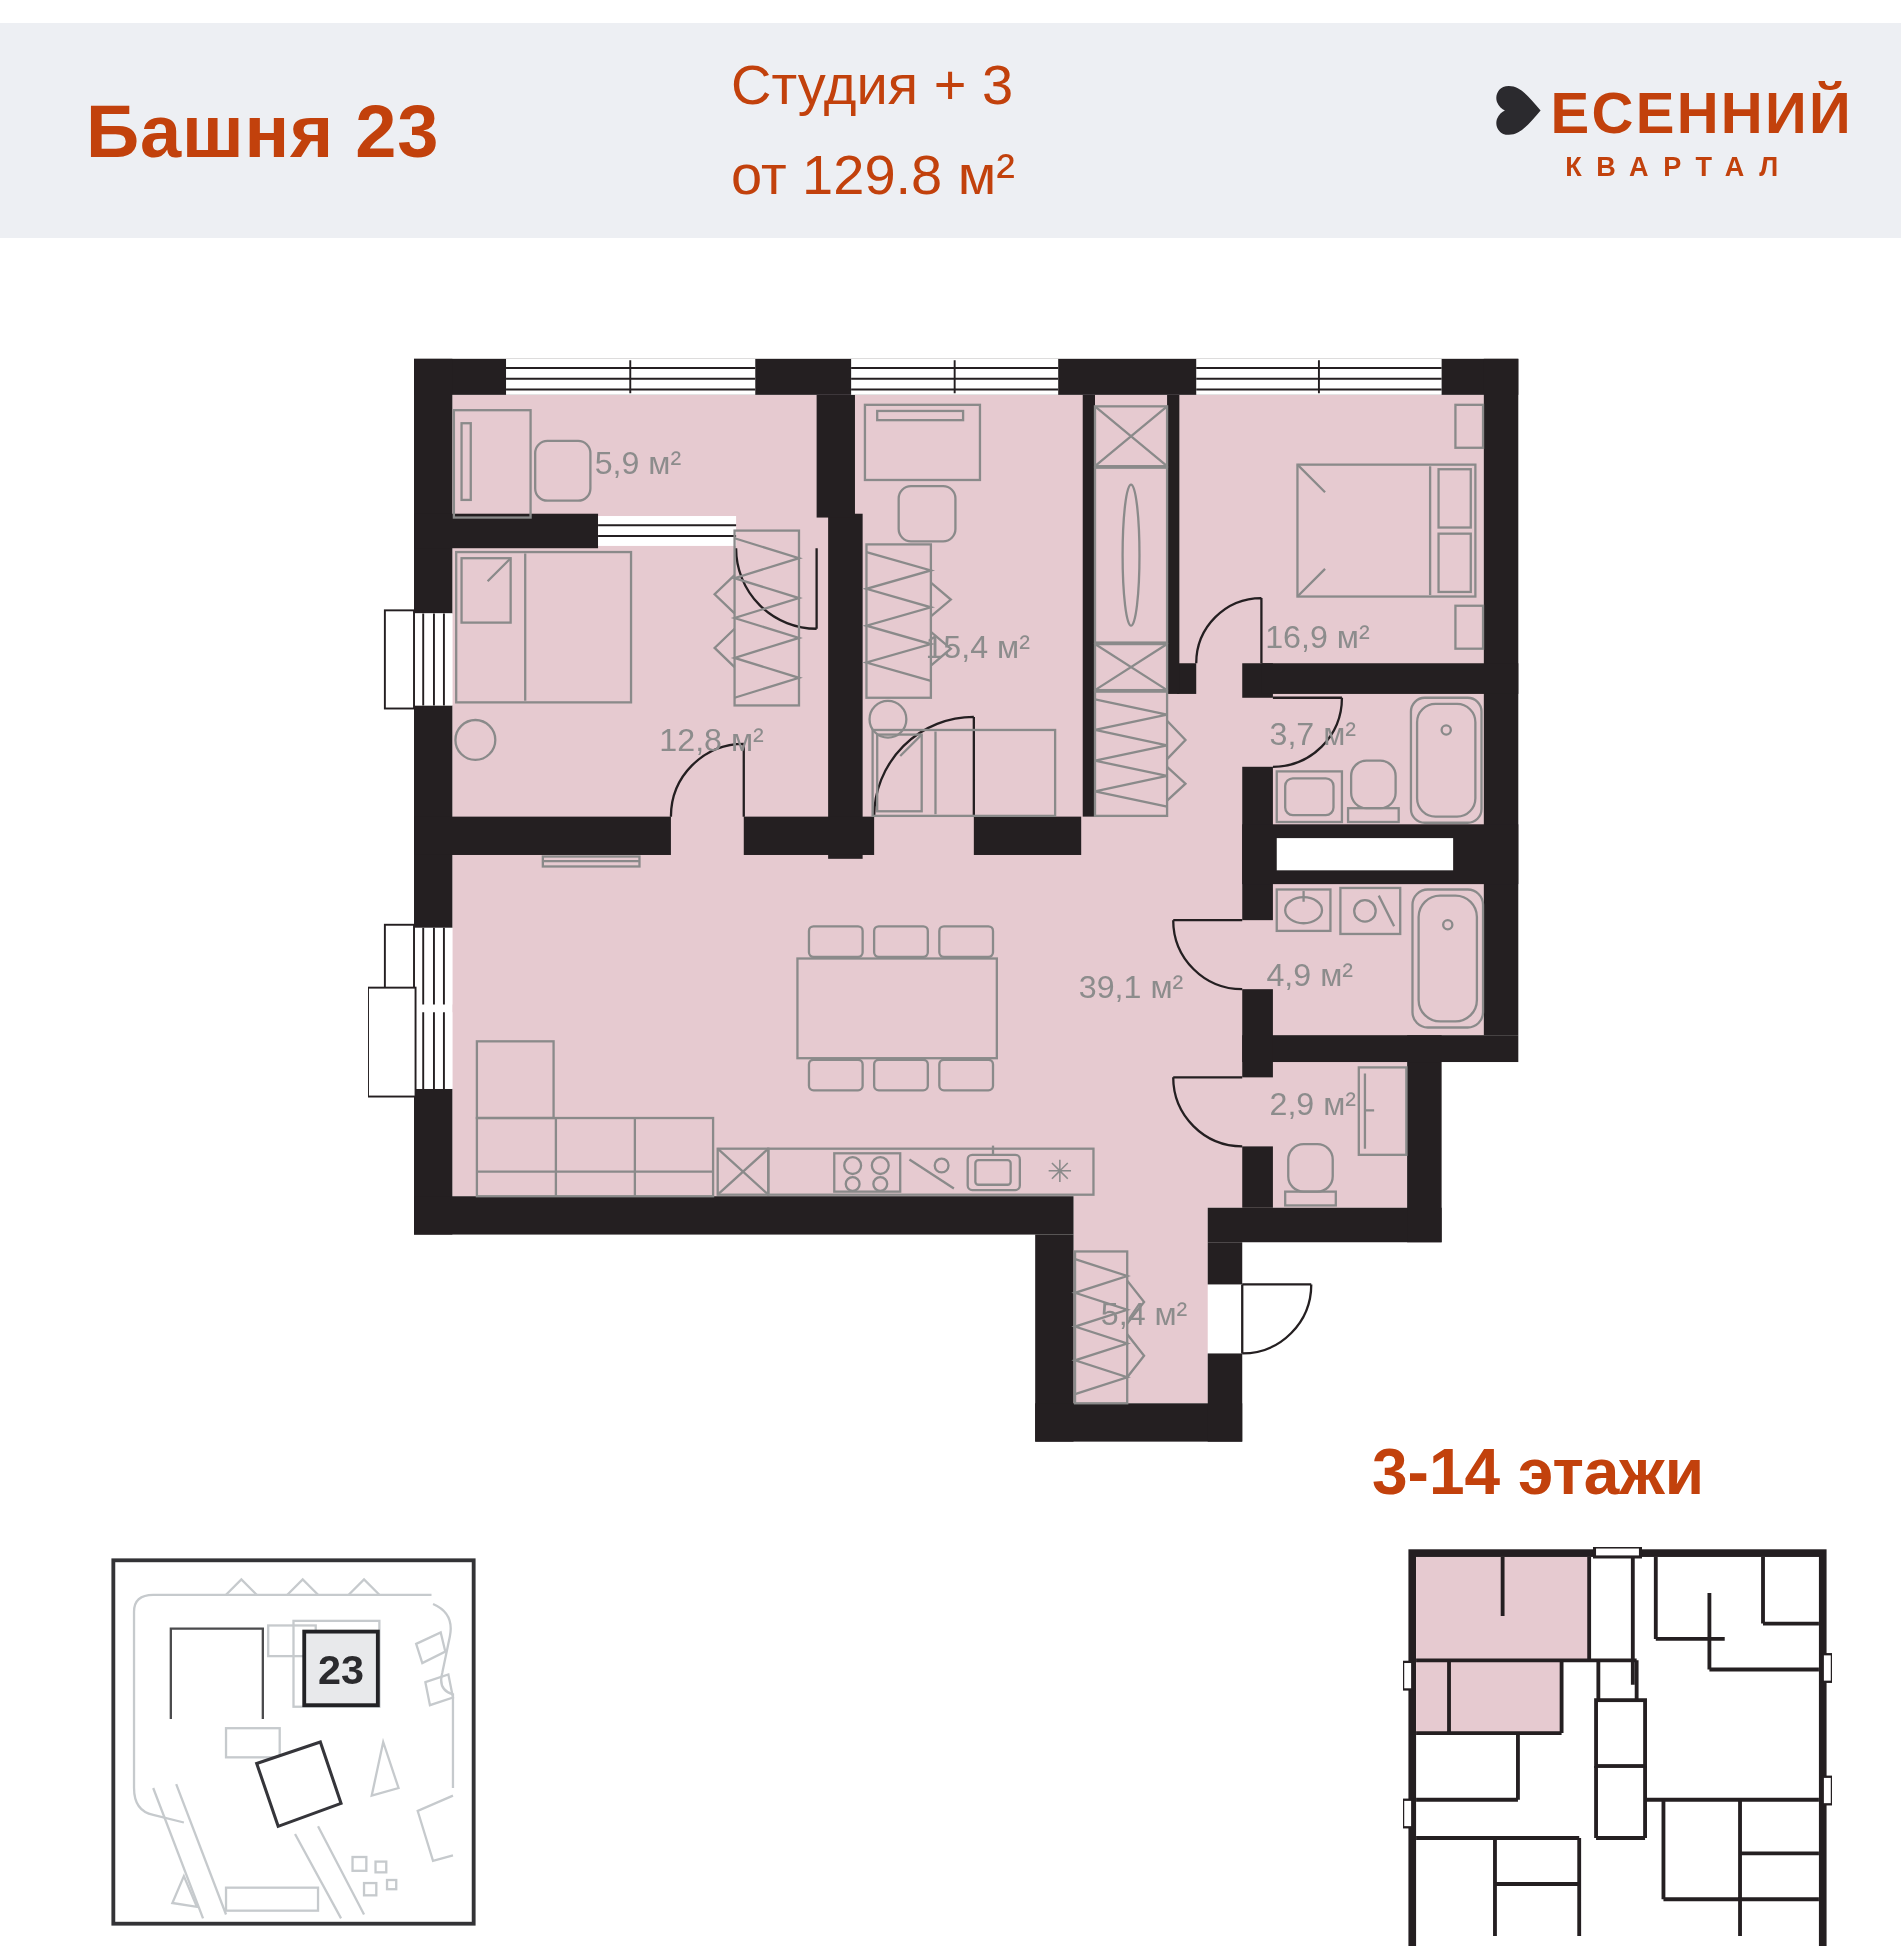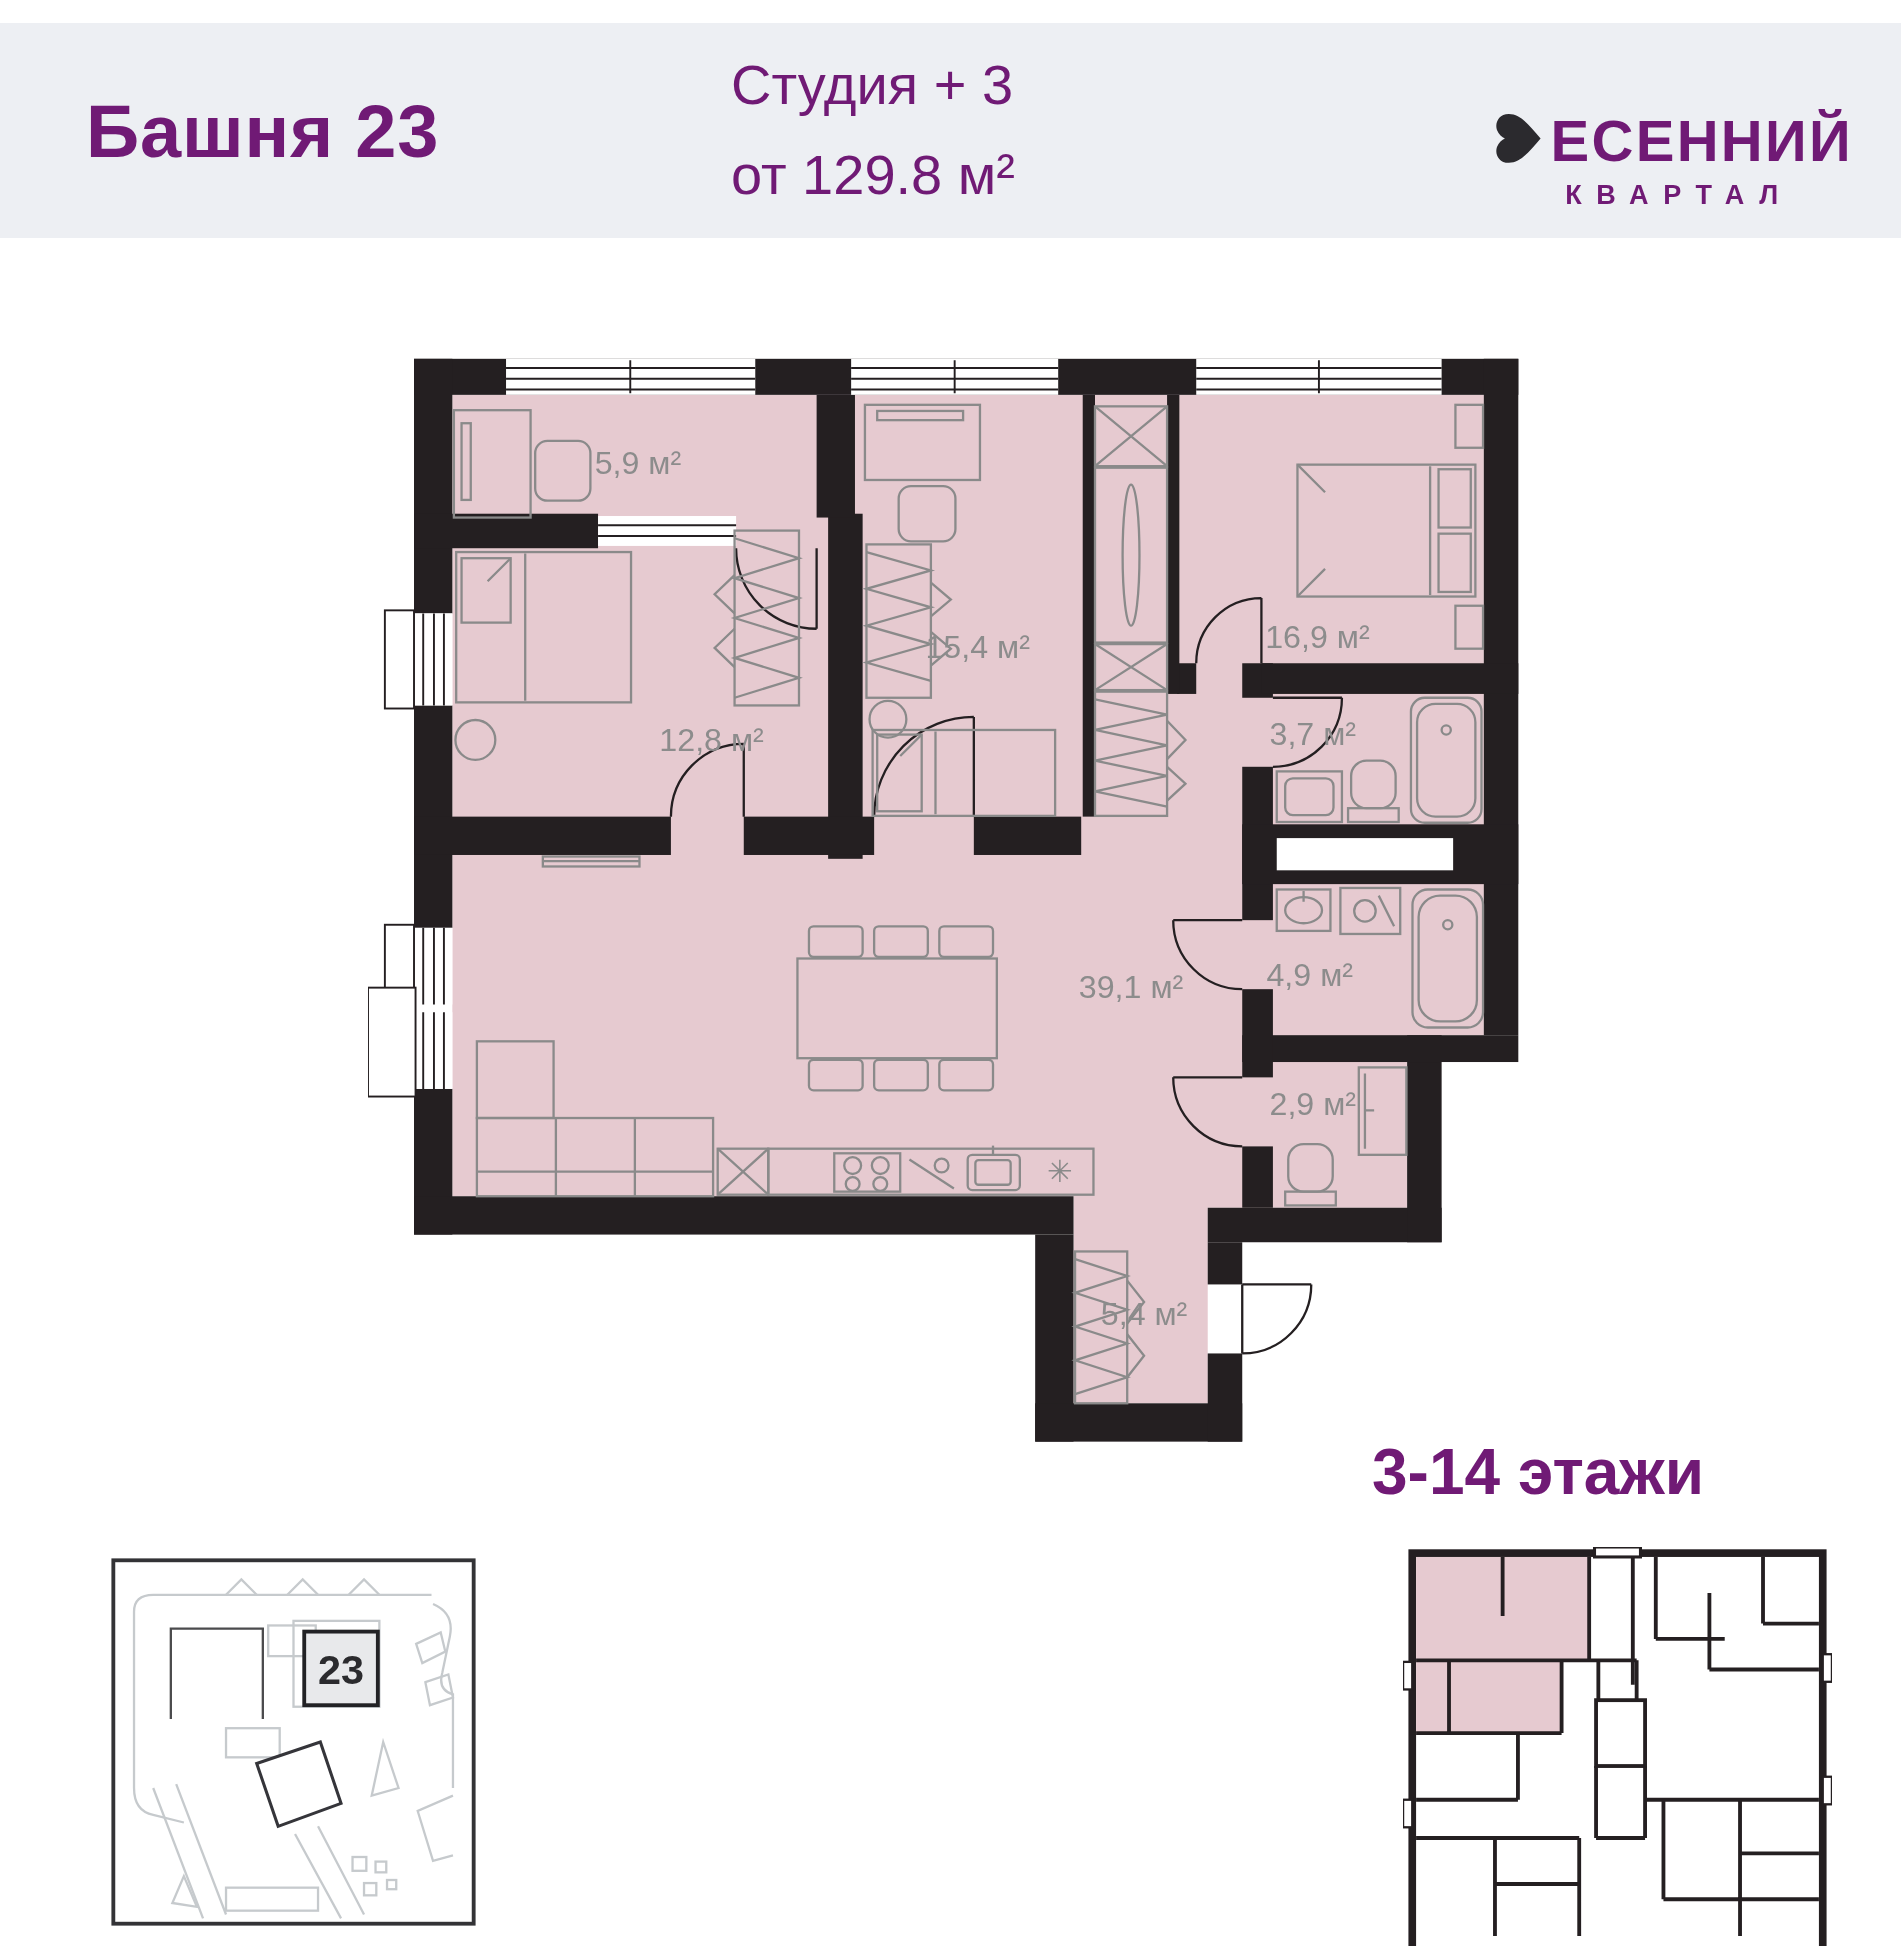--- a/index.html
+++ b/index.html
@@ -1,24 +1,24 @@
 <!DOCTYPE html>
 <html style="font-size:12.3px"><head>
 <meta charset="utf-8">
 <style>
   html,body{margin:0;padding:0;background:#ffffff;}
   .page{position:relative;width:1901px;height:1947px;overflow:hidden;background:#ffffff;
-        font-family:"Liberation Sans", sans-serif;color:#701a75;}
+        font-family:"Liberation Sans", sans-serif;color:#c2410c;}
   
   .band{position:absolute;left:0;top:23px;width:1901px;height:215px;background:#edeff3;}
   .tower-title{position:absolute;left:86px;top:50%;transform:translateY(-50%);
         font-size:74px;font-weight:700;letter-spacing:0.8px;white-space:nowrap;}
   .type-block{position:absolute;left:731px;top:50%;transform:translateY(-50%);
         font-size:56px;font-weight:500;line-height:1.62;white-space:nowrap;}
-  .brand{position:absolute;right:48px;top:50%;transform:translateY(-50%);text-align:center;margin-top:28px;}
+  .brand{position:absolute;right:48px;top:50%;transform:translateY(-50%);text-align:center;}
   .brand-row{display:flex;align-items:center;gap:3.1px;justify-content:center;}
   .brand-name{font-size:58px;font-weight:800;letter-spacing:2.3px;white-space:nowrap;}
   .brand-sub{font-size:27px;font-weight:700;letter-spacing:14.6px;margin-top:6.1px;text-indent:14.6px;}
   
   .plan-wrap{position:absolute;left:368px;top:322px;width:1227px;height:1227px;}
   svg text.rl{font-family:"Liberation Sans", sans-serif;font-size:42px;font-weight:500;fill:#8c8c8c;}
   svg text.fridge{font-family:"DejaVu Sans", sans-serif;font-size:40px;fill:#8a8a8a;}
   .wall{fill:#241f21;}
   .fl{fill:#e6cad0;}
   .fur{stroke:#8a8a8a;stroke-width:3;fill:none;}

